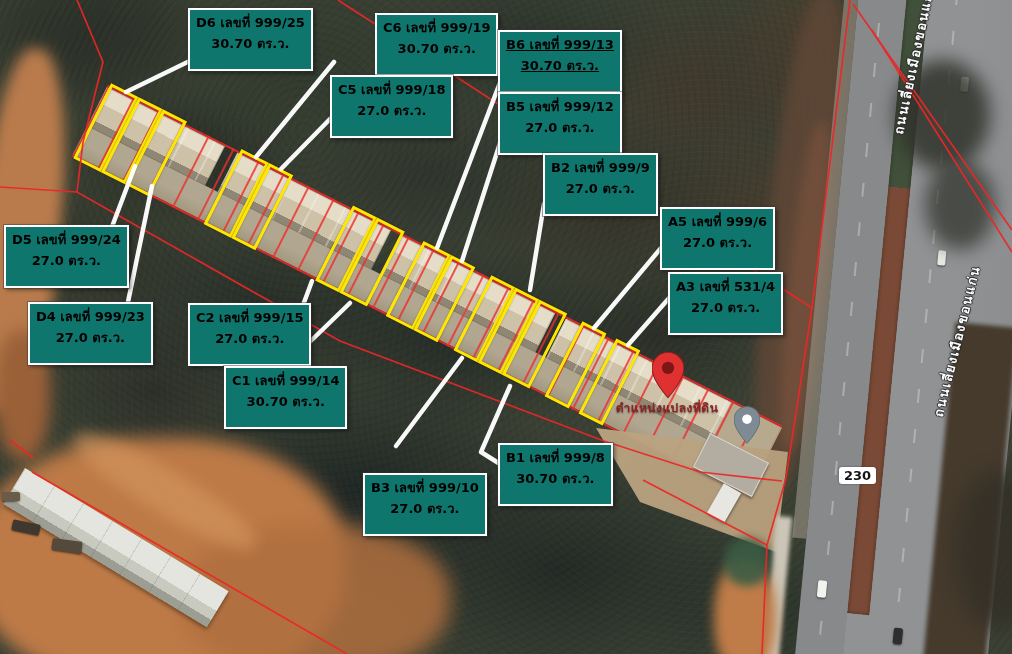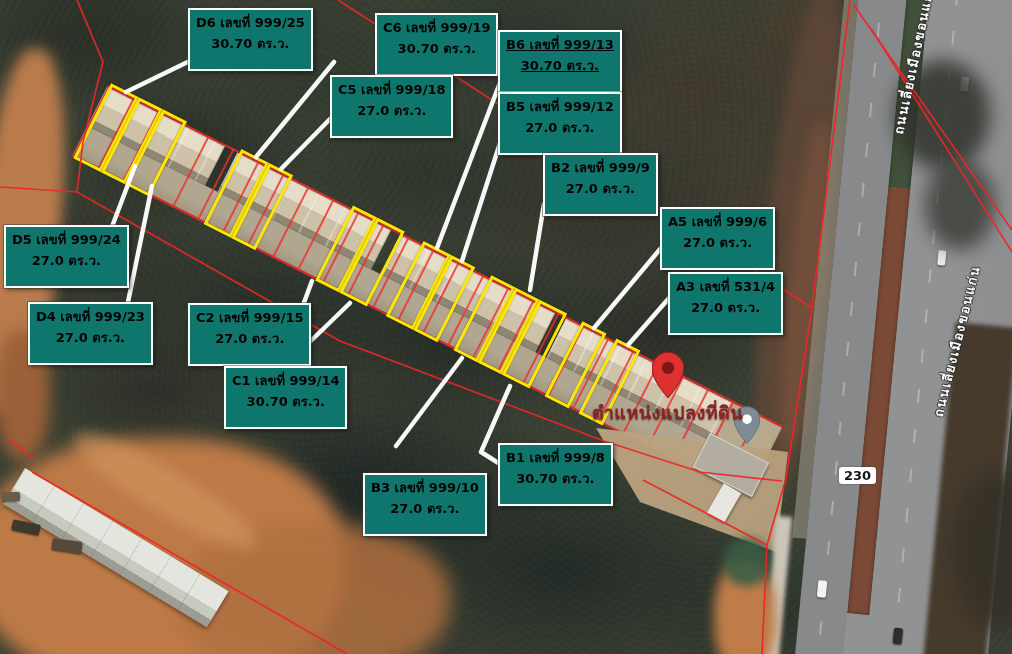--- a/index.html
+++ b/index.html
@@ -91,21 +91,21 @@
   .curb{position:absolute;left:-18px;top:540px;width:16px;height:180px;background:#ccc6b8;filter:blur(2px);}
   .car{position:absolute;border-radius:2px;box-shadow:0 1px 2px rgba(0,0,0,.6);}
   .shadow-blob{position:absolute;border-radius:50%;}
 
   
   .overlay{position:absolute;inset:0;pointer-events:none;}
 
   
   .pin{position:absolute;}
   .pin-caption{position:absolute;left:592px;top:398px;width:150px;text-align:center;
-      font-size:18px;font-weight:bold;color:#8b2323;letter-spacing:.5px;
+      font-size:12px;font-weight:bold;color:#8b2323;letter-spacing:.5px;
       text-shadow:0 1px 2px rgba(0,0,0,.55);white-space:nowrap;}
   .project{position:absolute;left:598px;top:413px;width:140px;font-size:19px;font-weight:bold;
       color:#4e5a62;letter-spacing:.5px;white-space:nowrap;
       text-shadow:0 0 3px #fff,0 0 2px #fff,1px 1px 2px #fff;}
   .roadname{position:absolute;transform-origin:0 0;font-size:13px;font-weight:bold;color:#fff;
       letter-spacing:1.5px;white-space:nowrap;
       text-shadow:-1px 0 1px #2b2b2b,1px 0 1px #2b2b2b,0 -1px 1px #2b2b2b,0 1px 1px #2b2b2b;}
   .roadname.r1{left:888px;top:132px;transform:rotate(-78deg);}
   .roadname.r2{left:928px;top:414px;transform:rotate(-76deg);}
   .badge{position:absolute;left:839px;top:467px;background:#fff;color:#151515;

